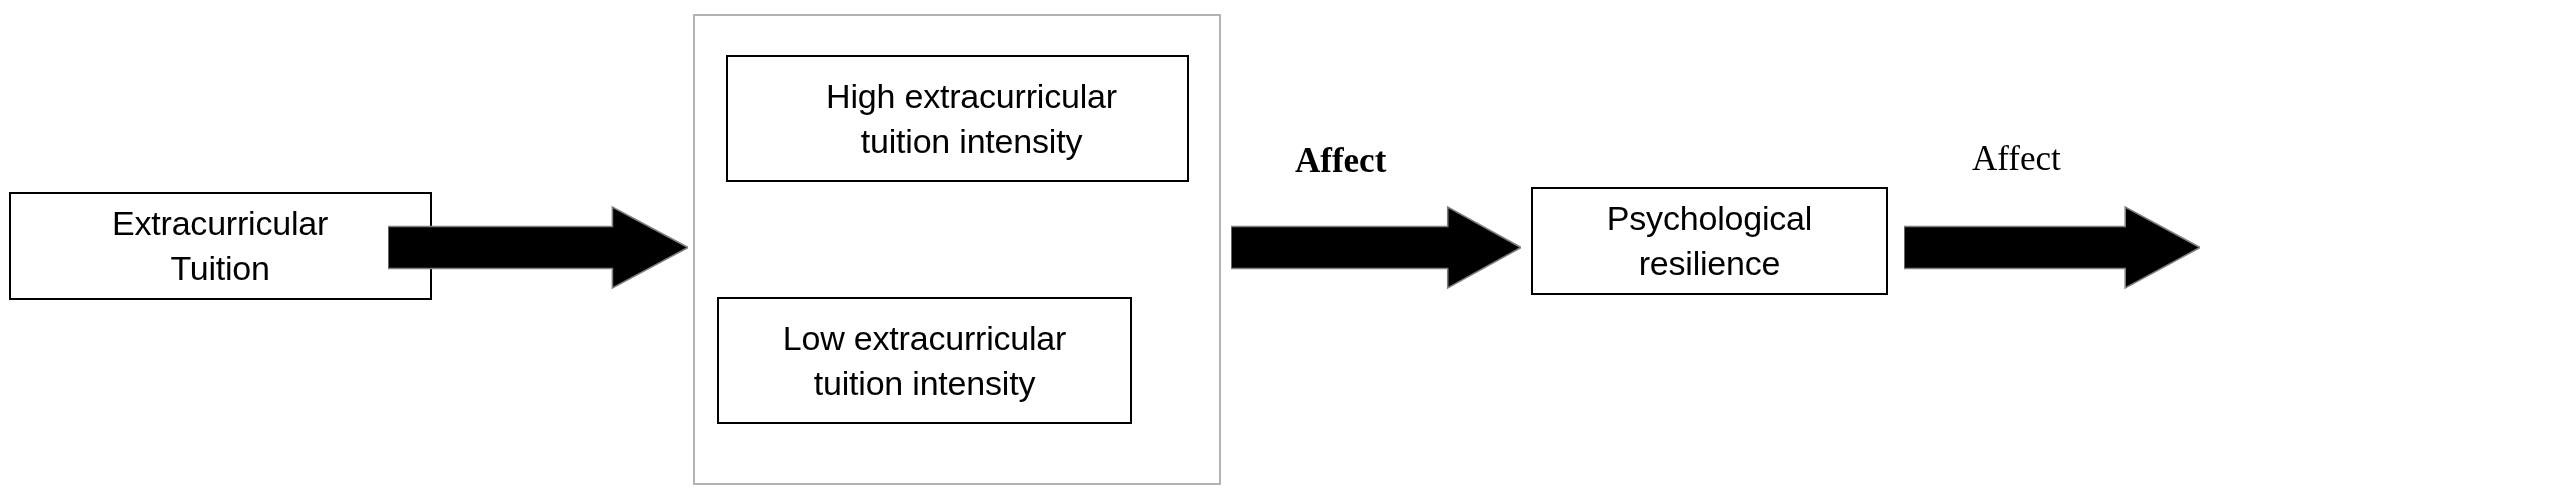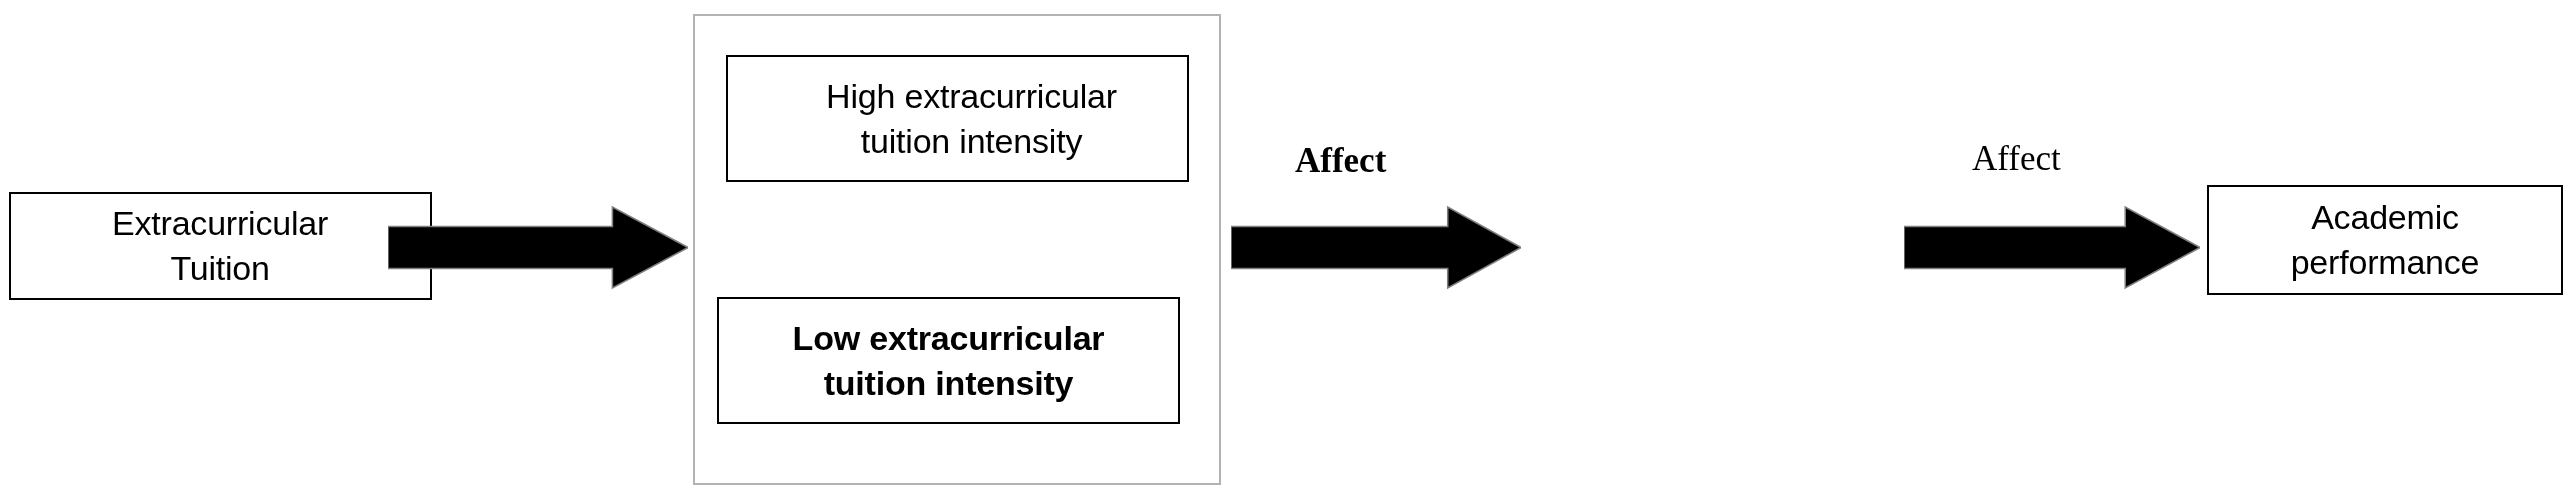--- a/index.html
+++ b/index.html
@@ -61,21 +61,21 @@
     font-size: 35px;
     line-height: 1;
     color: #000000;
     white-space: nowrap;
   }
 
   
   #box-extracurricular-tuition { left: 8.6px;   top: 192px; width: 423px;  height: 108px; }
   #group-intensity-container    { left: 693px;  top: 14px;  width: 528px;  height: 471px; }
   #box-high-intensity           { left: 726px;  top: 55px;  width: 463px;  height: 127px; padding-left: 28px; }
-  #box-low-intensity            { left: 717px;  top: 297px; width: 463px;  height: 127px; font-weight: bold; }
+  #box-low-intensity            { left: 717px;  top: 297px; width: 415px;  height: 127px; }
   #box-psychological-resilience { left: 1531px; top: 187px; width: 357px;  height: 108px; }
   #box-academic-performance     { left: 2207px; top: 185px; width: 356px;  height: 110px; }
 
   #arrow-categorized-into { left: 388px;  top: 204px; width: 300px; height: 87px; }
   #arrow-affect           { left: 1231px; top: 204px; width: 290px; height: 87px; }
   #arrow-improve          { left: 1904px; top: 204px; width: 296px; height: 87px; }
 
   #caption-categorized-into { left: 384px;  top: 141px; }
   #caption-affect           { left: 1295px; top: 143px; font-weight: bold; }
   #caption-improve          { left: 1972px; top: 141px; }
@@ -110,28 +110,28 @@
   </div>
 
   <div class="arrow-caption" id="caption-affect">Affect</div>
 
   <div class="arrow" id="arrow-affect">
     <svg viewBox="0 0 372 112" preserveAspectRatio="none">
       <polygon points="0,29 278,29 278,4 372,56 278,108 278,83 0,83" fill="#000000" stroke="#7f7f7f" stroke-width="2"></polygon>
     </svg>
   </div>
 
+  <div class="node-box" id="box-psychological-resilience">
+    <span class="node-label">Psychological
+resilience</span>
+  </div>
 
   <div class="arrow-caption" id="caption-improve">Affect</div>
 
   <div class="arrow" id="arrow-improve">
     <svg viewBox="0 0 380 112" preserveAspectRatio="none">
       <polygon points="0,29 284,29 284,4 380,56 284,108 284,83 0,83" fill="#000000" stroke="#7f7f7f" stroke-width="2"></polygon>
     </svg>
   </div>
 
-  <div class="node-box" id="box-academic-performance">
-    <span class="node-label">Academic
-performance</span>
-  </div>
 
 </div>
 
 
 </body></html>

